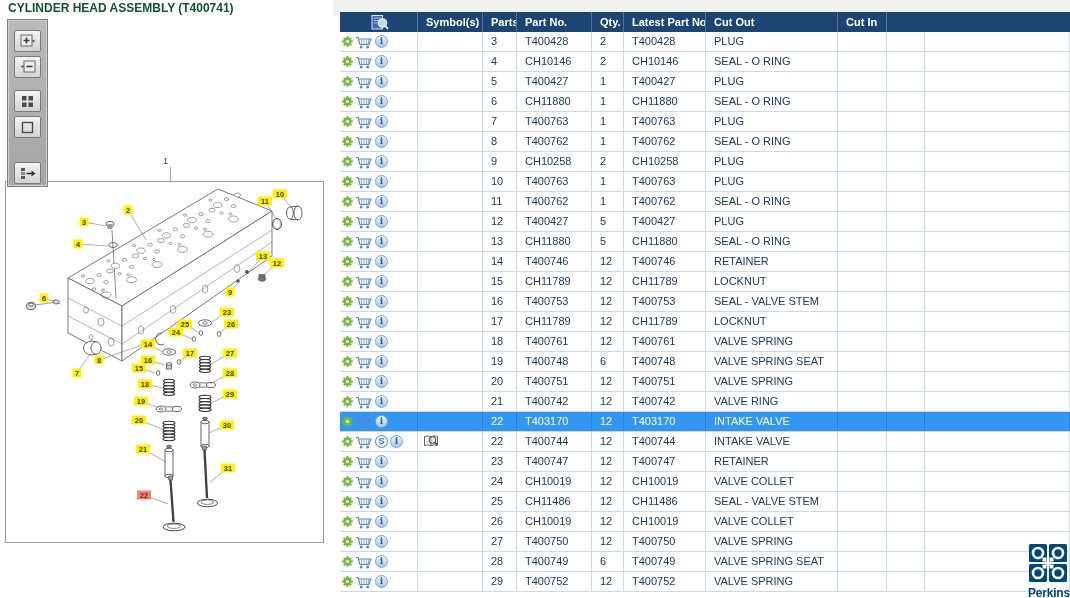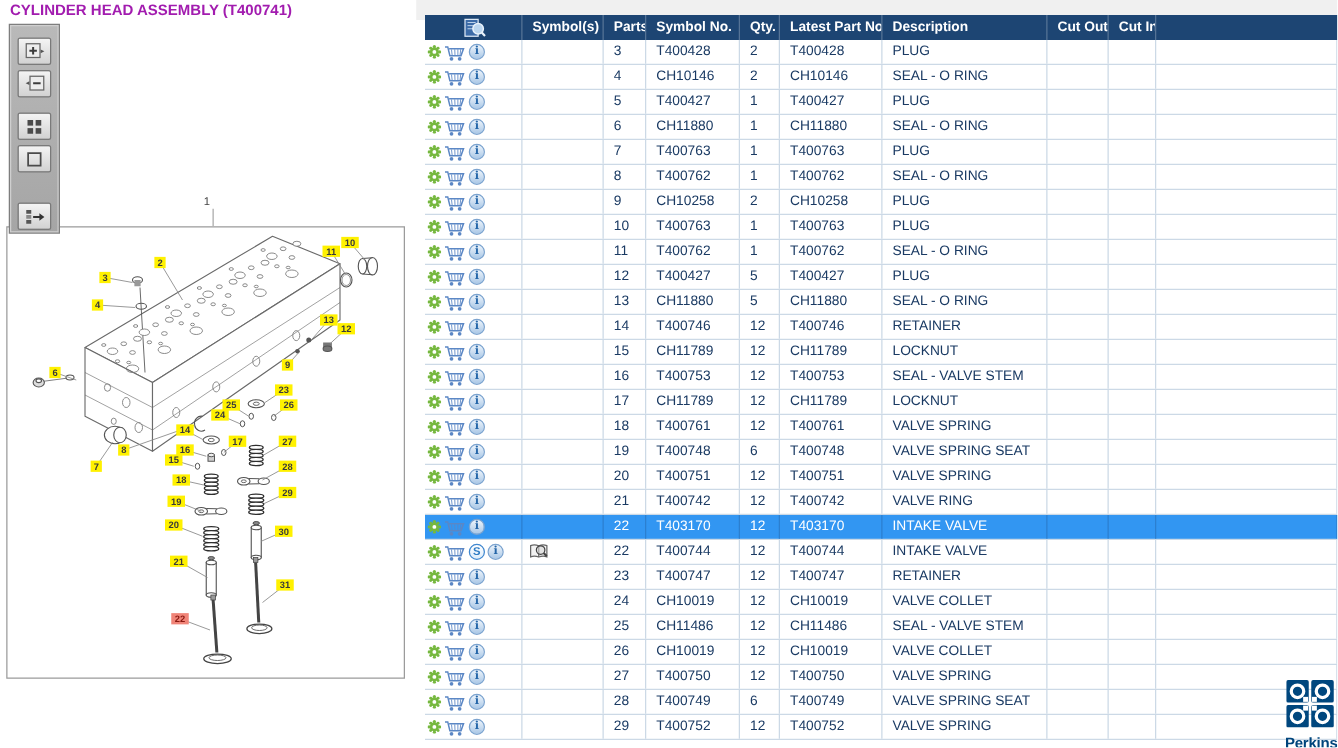--- a/index.html
+++ b/index.html
@@ -1,18 +1,18 @@
 <!DOCTYPE html>
 <html><head>
 <meta charset="utf-8">
 <style>
   html,body{margin:0;padding:0;background:#fff;}
   .app{position:relative;width:1070px;height:598px;background:#fff;overflow:hidden;
        font-family:"Liberation Sans",sans-serif;}
-  .page-title{position:absolute;left:8px;top:1px;font-size:12px;font-weight:bold;color:#a21caf;white-space:nowrap;}
+  .page-title{position:absolute;left:8px;top:1px;font-size:12px;font-weight:bold;color:#14532d;white-space:nowrap;}
   .top-strip{position:absolute;left:333px;top:0;width:737px;height:16px;background:#F0F0F0;}
 
   
   .toolbar{position:absolute;left:7px;top:19px;width:41px;height:168px;z-index:6;
            background:linear-gradient(#b9b9b9,#a5a5a5);border:1px solid #7e7e7e;
            box-shadow:inset 0 0 0 1px #cfcfcf;box-sizing:border-box;
            display:flex;flex-direction:column;align-items:center;}
   .tb-btn{width:27px;height:22px;background:linear-gradient(#f4f4f4,#d2d2d2);
           border:1px solid #7a7a7a;border-radius:2px;box-sizing:border-box;
           display:flex;align-items:center;justify-content:center;cursor:pointer;}
@@ -422,24 +422,23 @@
             <svg width="20" height="17" viewBox="0 0 20 17">
               <rect x="3" y="1.5" width="10.5" height="13.5" fill="#3d6ca8" stroke="#dce8f4" stroke-width="1"></rect>
               <path d="M5 4h6.5M5 6.5h6.5M5 9h6.5" stroke="#bcd2ea" stroke-width="0.8"></path>
               <circle cx="13.5" cy="9" r="4.2" fill="#bcd7f0" stroke="#eaf3fb" stroke-width="1.2"></circle>
               <line x1="16.4" y1="12" x2="19" y2="14.8" stroke="#eaf3fb" stroke-width="1.8"></line>
             </svg>
           </span>
         </div>
         <div class="th">Symbol(s)</div>
         <div class="th">Parts</div>
-        <div class="th">Symbol No.</div>
+        <div class="th">Part No.</div>
         <div class="th">Qty.</div>
         <div class="th">Latest Part No.</div>
-        <div class="th">Description</div>
         <div class="th">Cut Out</div>
         <div class="th">Cut In</div>
       </div>
       <div class="tr tr-grid">
         <div class="td actions">
           <span class="ic">
             <svg width="11" height="11" viewBox="0 0 12 12">
               <g fill="#76B83F">
                 <circle cx="6" cy="6" r="4"></circle>
                 <circle cx="6" cy="1.4" r="1.4"></circle>

